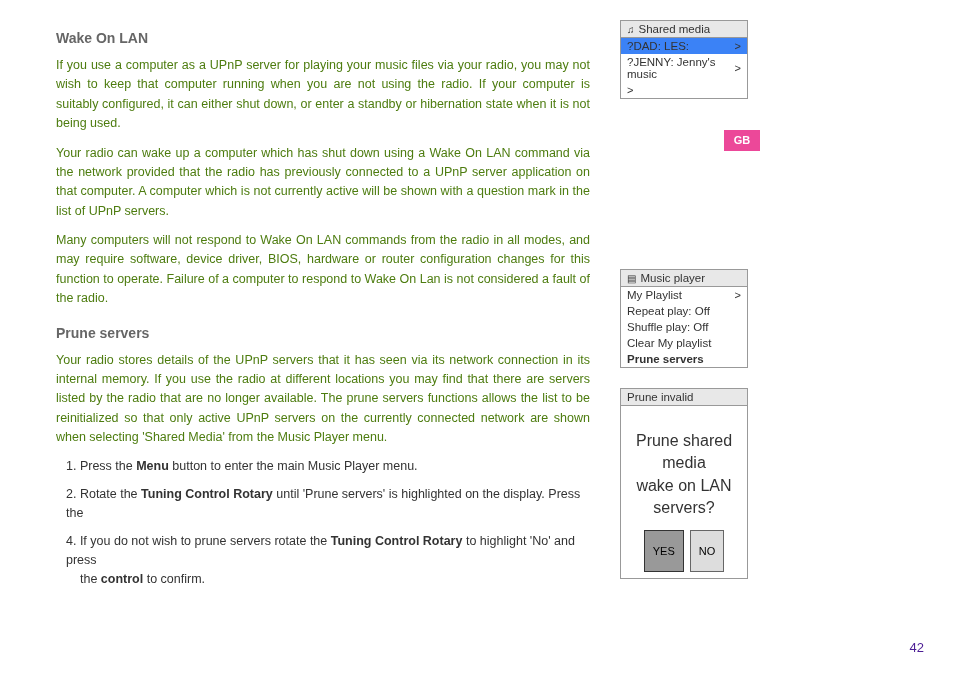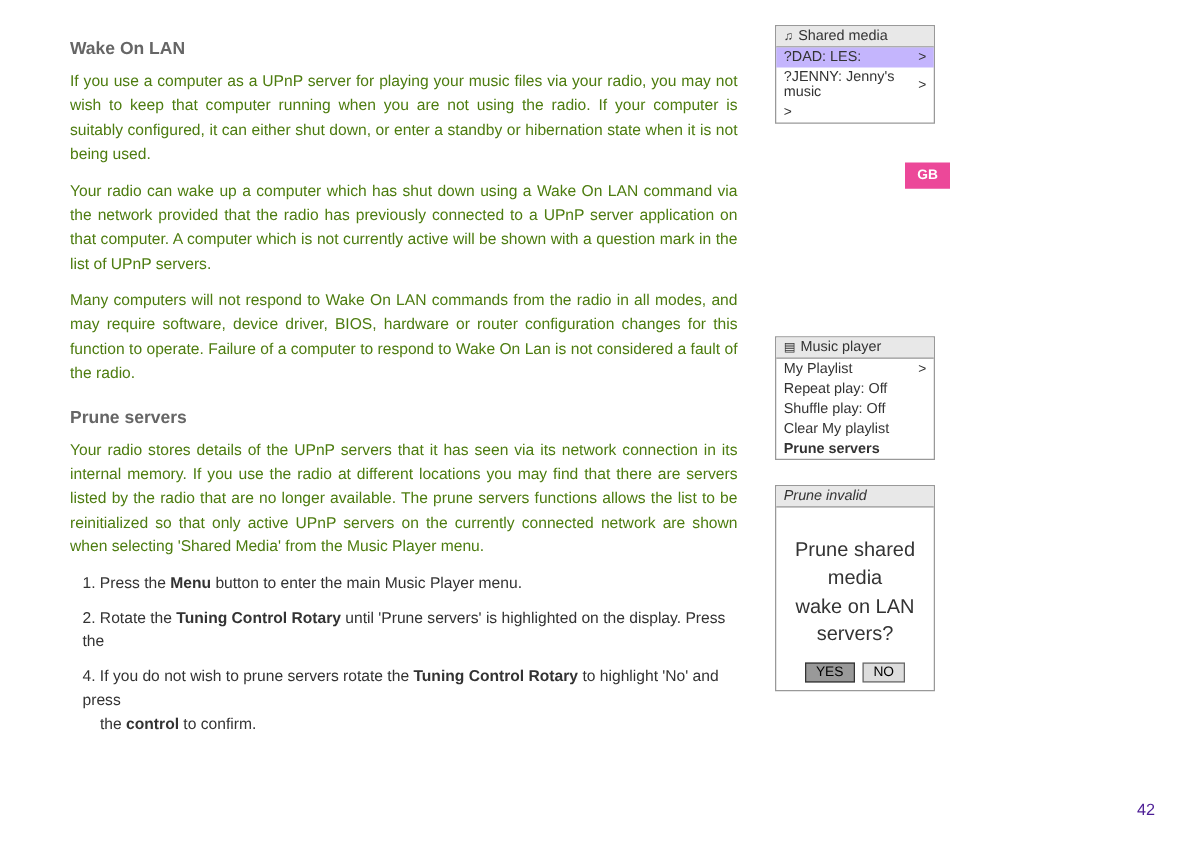--- a/index.html
+++ b/index.html
@@ -102,21 +102,21 @@
     .widget-row {
       padding: 2px 6px;
       display: flex;
       justify-content: space-between;
       align-items: center;
       font-size: 11.5px;
       border-bottom: none;
     }
 
     .widget-row.selected {
-      background: #c4b5fd;
+      background: #3b82f6;
     }
 
     .widget-row .arrow {
       font-size: 11px;
     }
 
     .widget-row.bold-row {
       font-weight: bold;
     }
 
@@ -126,41 +126,40 @@
       background: #fff;
       width: 128px;
       font-size: 11.5px;
     }
 
     .dialog-header {
       background: #e8e8e8;
       border-bottom: 1px solid #999;
       padding: 2px 6px;
       font-size: 11.5px;
-      font-style: italic;
     }
 
     .dialog-body {
       padding: 24px 6px 6px 6px;
       text-align: center;
       font-size: 16px;
       line-height: 1.4;
     }
 
     .dialog-buttons {
       display: flex;
       justify-content: center;
       gap: 6px;
       padding: 4px 6px 6px 6px;
     }
 
     .dialog-btn {
       border: 1px solid #666;
       background: #ddd;
-      padding: 1px 8px;
+      padding: 14px 8px;
       font-size: 11px;
       font-weight: normal;
       cursor: pointer;
       min-width: 28px;
       text-align: center;
     }
 
     .dialog-btn.active {
       background: #999;
       border: 1px solid #333;

